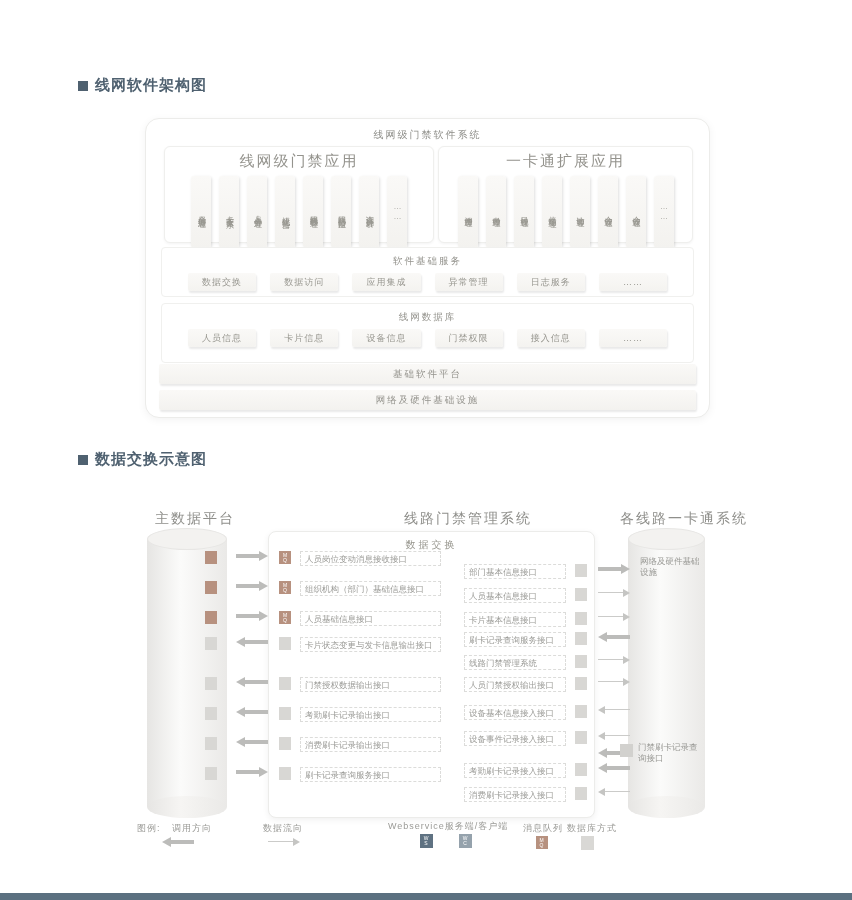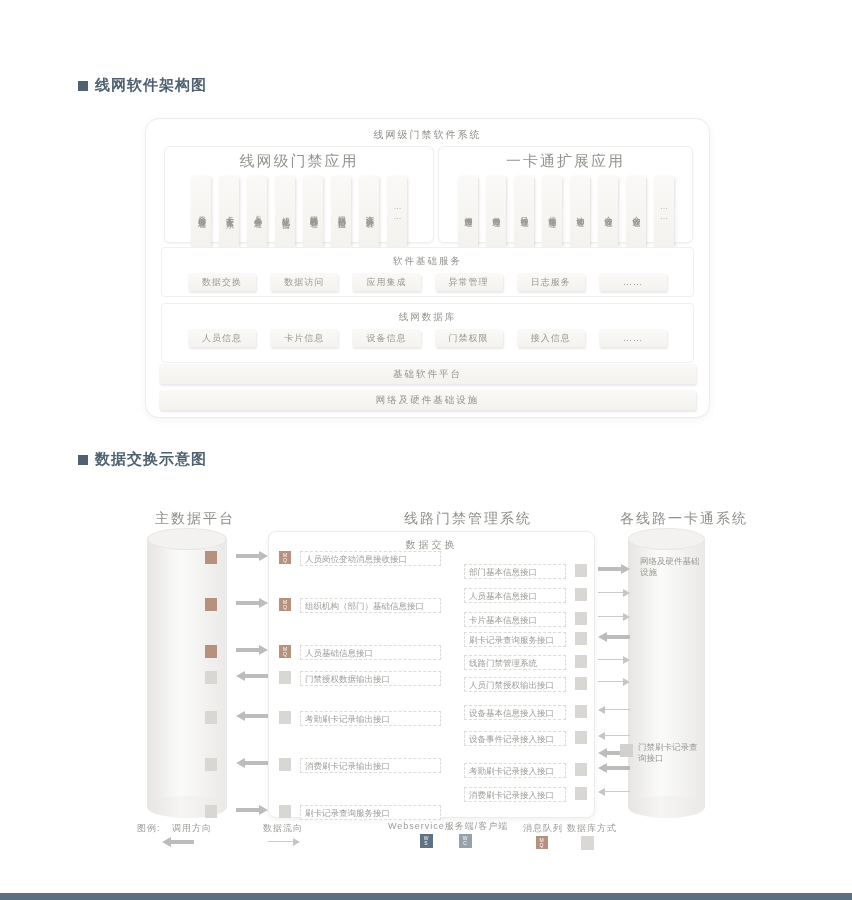--- a/index.html
+++ b/index.html
@@ -49,21 +49,21 @@
   .cyl-note { position:absolute; font-size:8.5px; color:#9a9a96; line-height:11px; z-index:3; }
   .note1 { left:640px; top:556px; width:64px; }
   .note2 { left:638px; top:742px; width:64px; }
 
   .center-box { position:absolute; left:268px; top:531px; width:327px; height:287px; background:#fff; border:1px solid #ececea; border-radius:8px; box-shadow:0 2px 6px rgba(0,0,0,.06); }
   .center-title { text-align:center; margin-top:6px; font-size:10px; color:#98978f; letter-spacing:3px; }
 
   .lrows { position:absolute; left:205px; top:551px; width:236px; z-index:2; }
   .rrows { position:absolute; left:464px; top:564px; width:168px; z-index:2; }
   .lrow, .rrow { display:flex; align-items:flex-start; height:17px; gap:9px; }
-  .lrow:nth-of-type(n+2) { margin-top:30px; }
+  .lrow:nth-of-type(n+2) { margin-top:13px; }
   .lrow:nth-of-type(4) { margin-top:9px; }
   .lrow:nth-of-type(5) { margin-top:23px; }
   .rrow:nth-of-type(n+2) { margin-top:7px; }
   .rrow:nth-of-type(4) { margin-top:3px; }
   .rrow:nth-of-type(5) { margin-top:6px; }
   .rrow:nth-of-type(6) { margin-top:5px; }
   .rrow:nth-of-type(7) { margin-top:11px; }
   .rrow:nth-of-type(8) { margin-top:9px; }
   .rrow:nth-of-type(9) { margin-top:15px; }
 
@@ -285,20 +285,26 @@
         </div>
 
         <div class="lrow">
           <span class="sq edge mq"></span>
           <span class="arr right thick"></span>
           <span class="sq mq">M
 Q</span>
           <span class="ibox">人员基础信息接口</span>
         </div>
 
+        <div class="lrow">
+          <span class="sq edge gray"></span>
+          <span class="arr left thick"></span>
+          <span class="sq gray"></span>
+          <span class="ibox">卡片状态变更与发卡信息输出接口</span>
+        </div>
 
         <div class="lrow">
           <span class="sq edge gray"></span>
           <span class="arr left thick"></span>
           <span class="sq gray"></span>
           <span class="ibox">门禁授权数据输出接口</span>
         </div>
 
         <div class="lrow">
           <span class="sq edge gray"></span>

